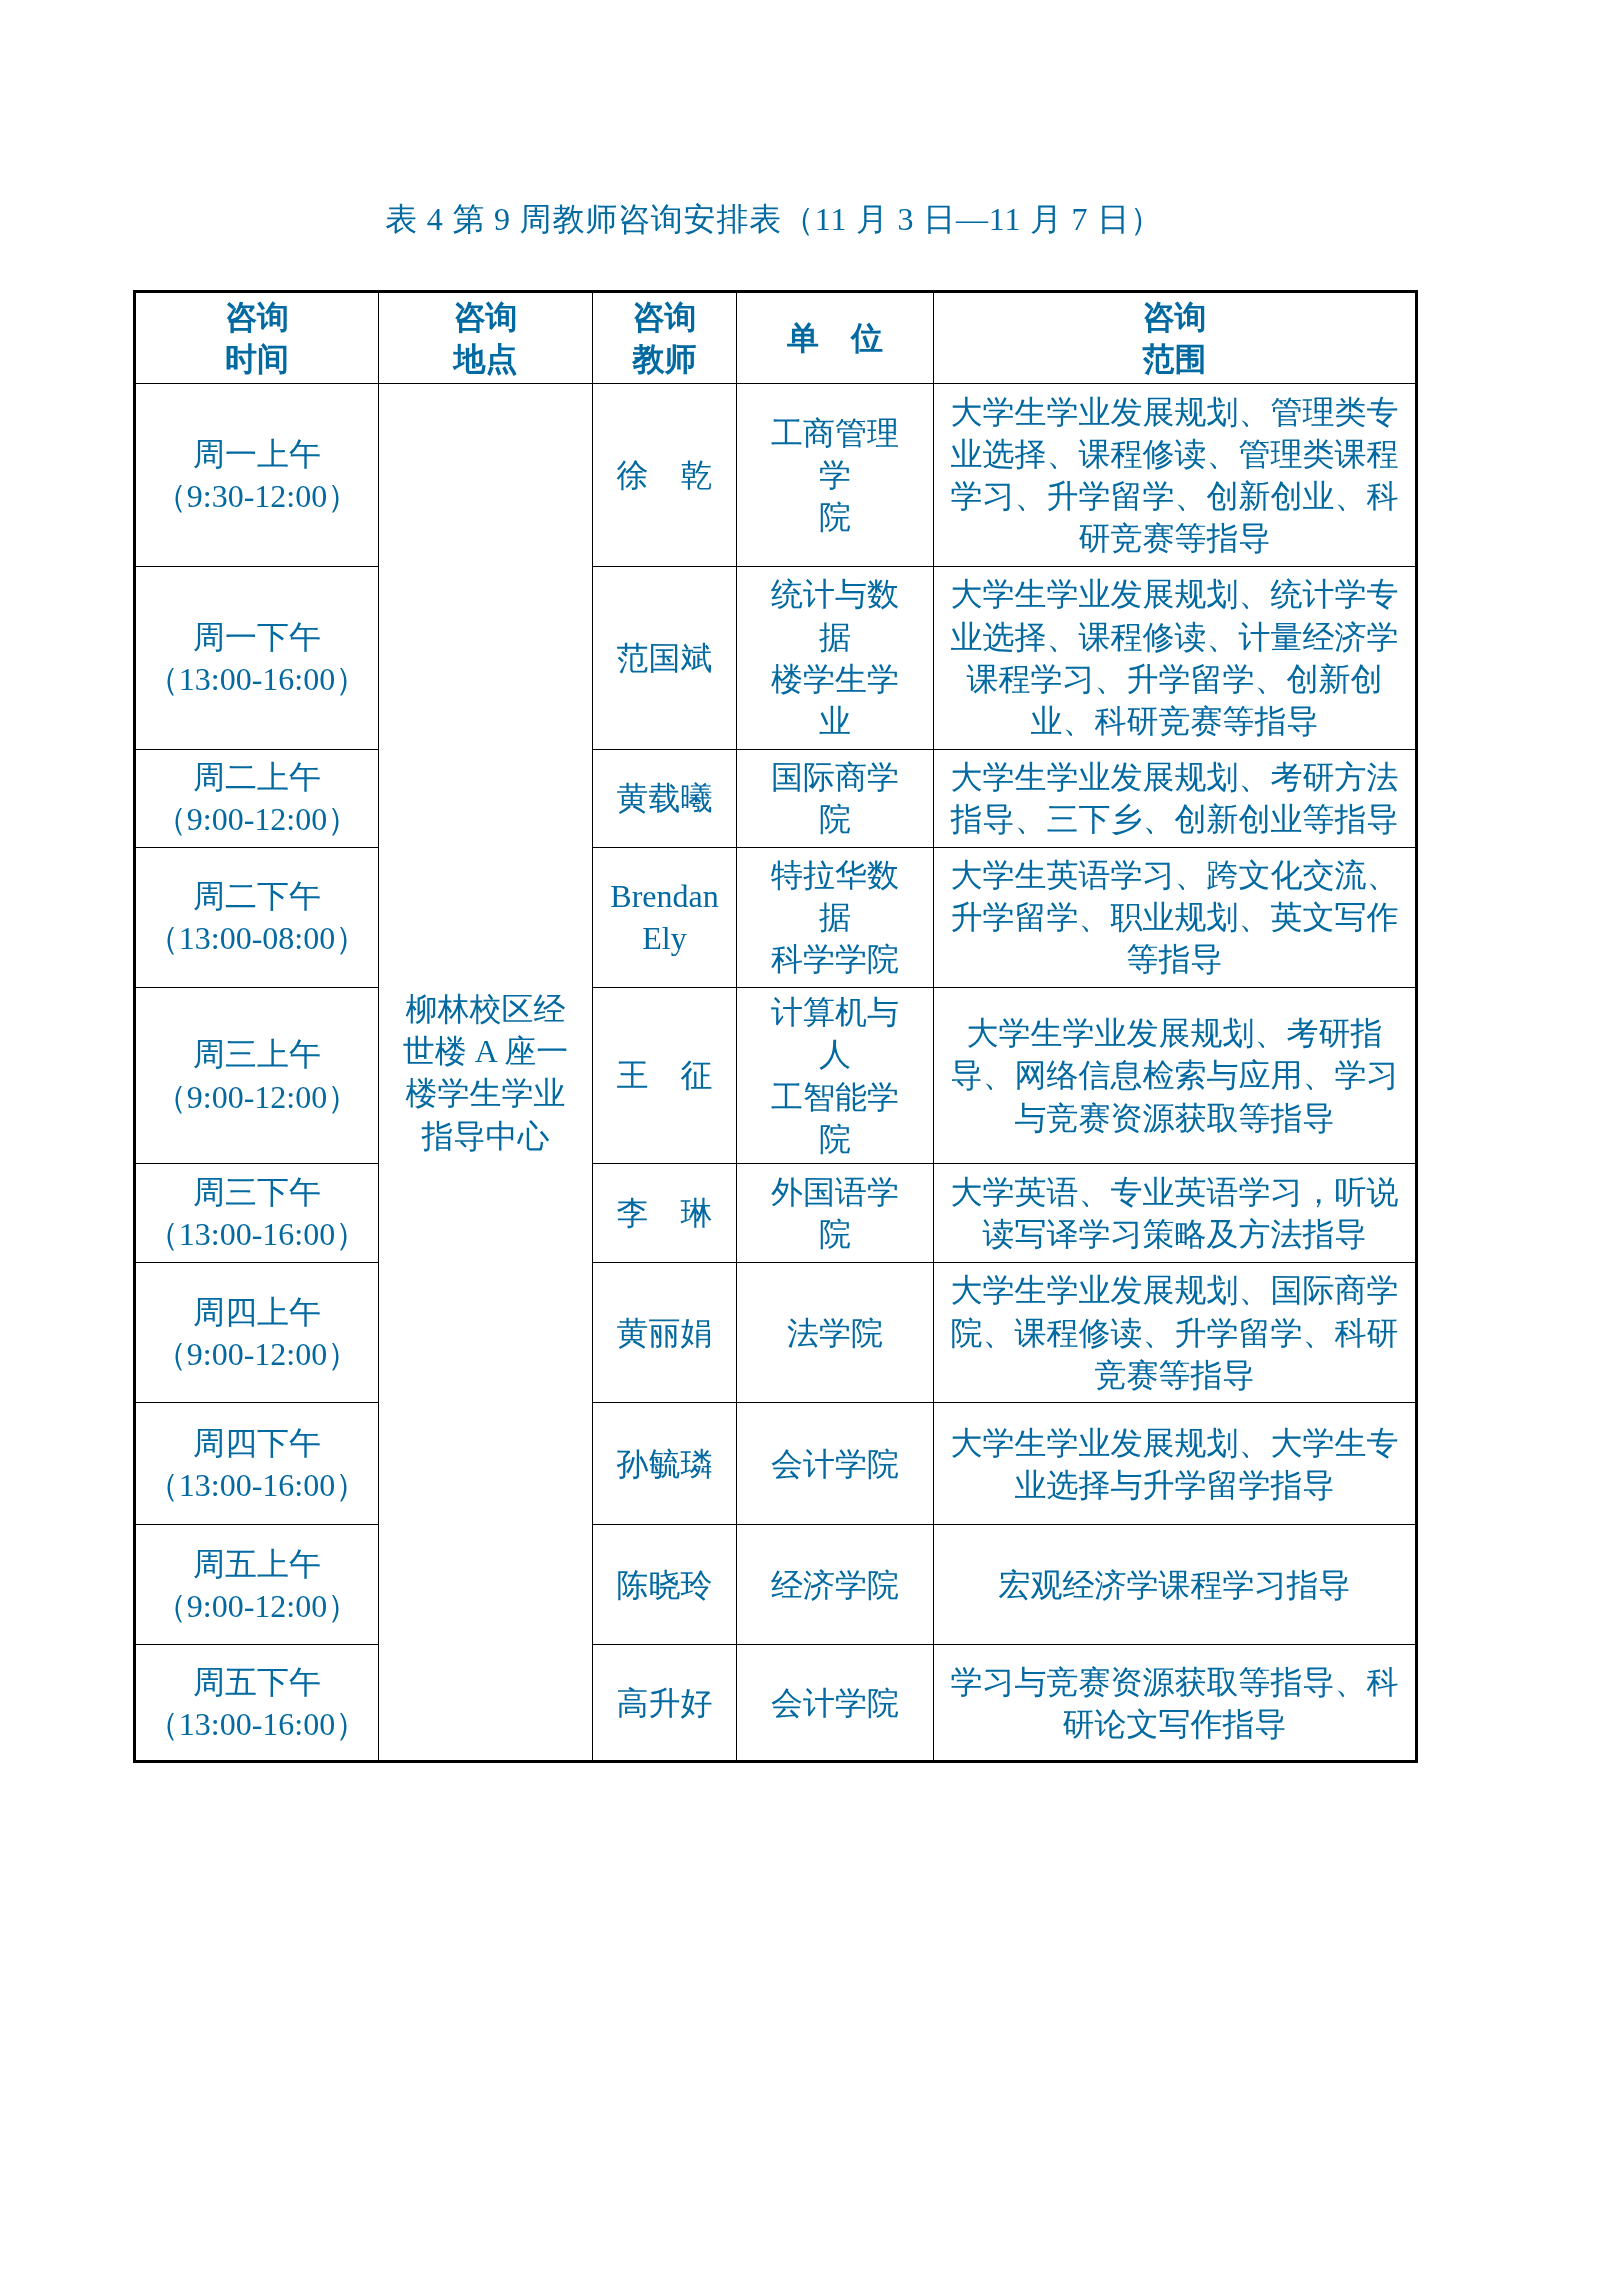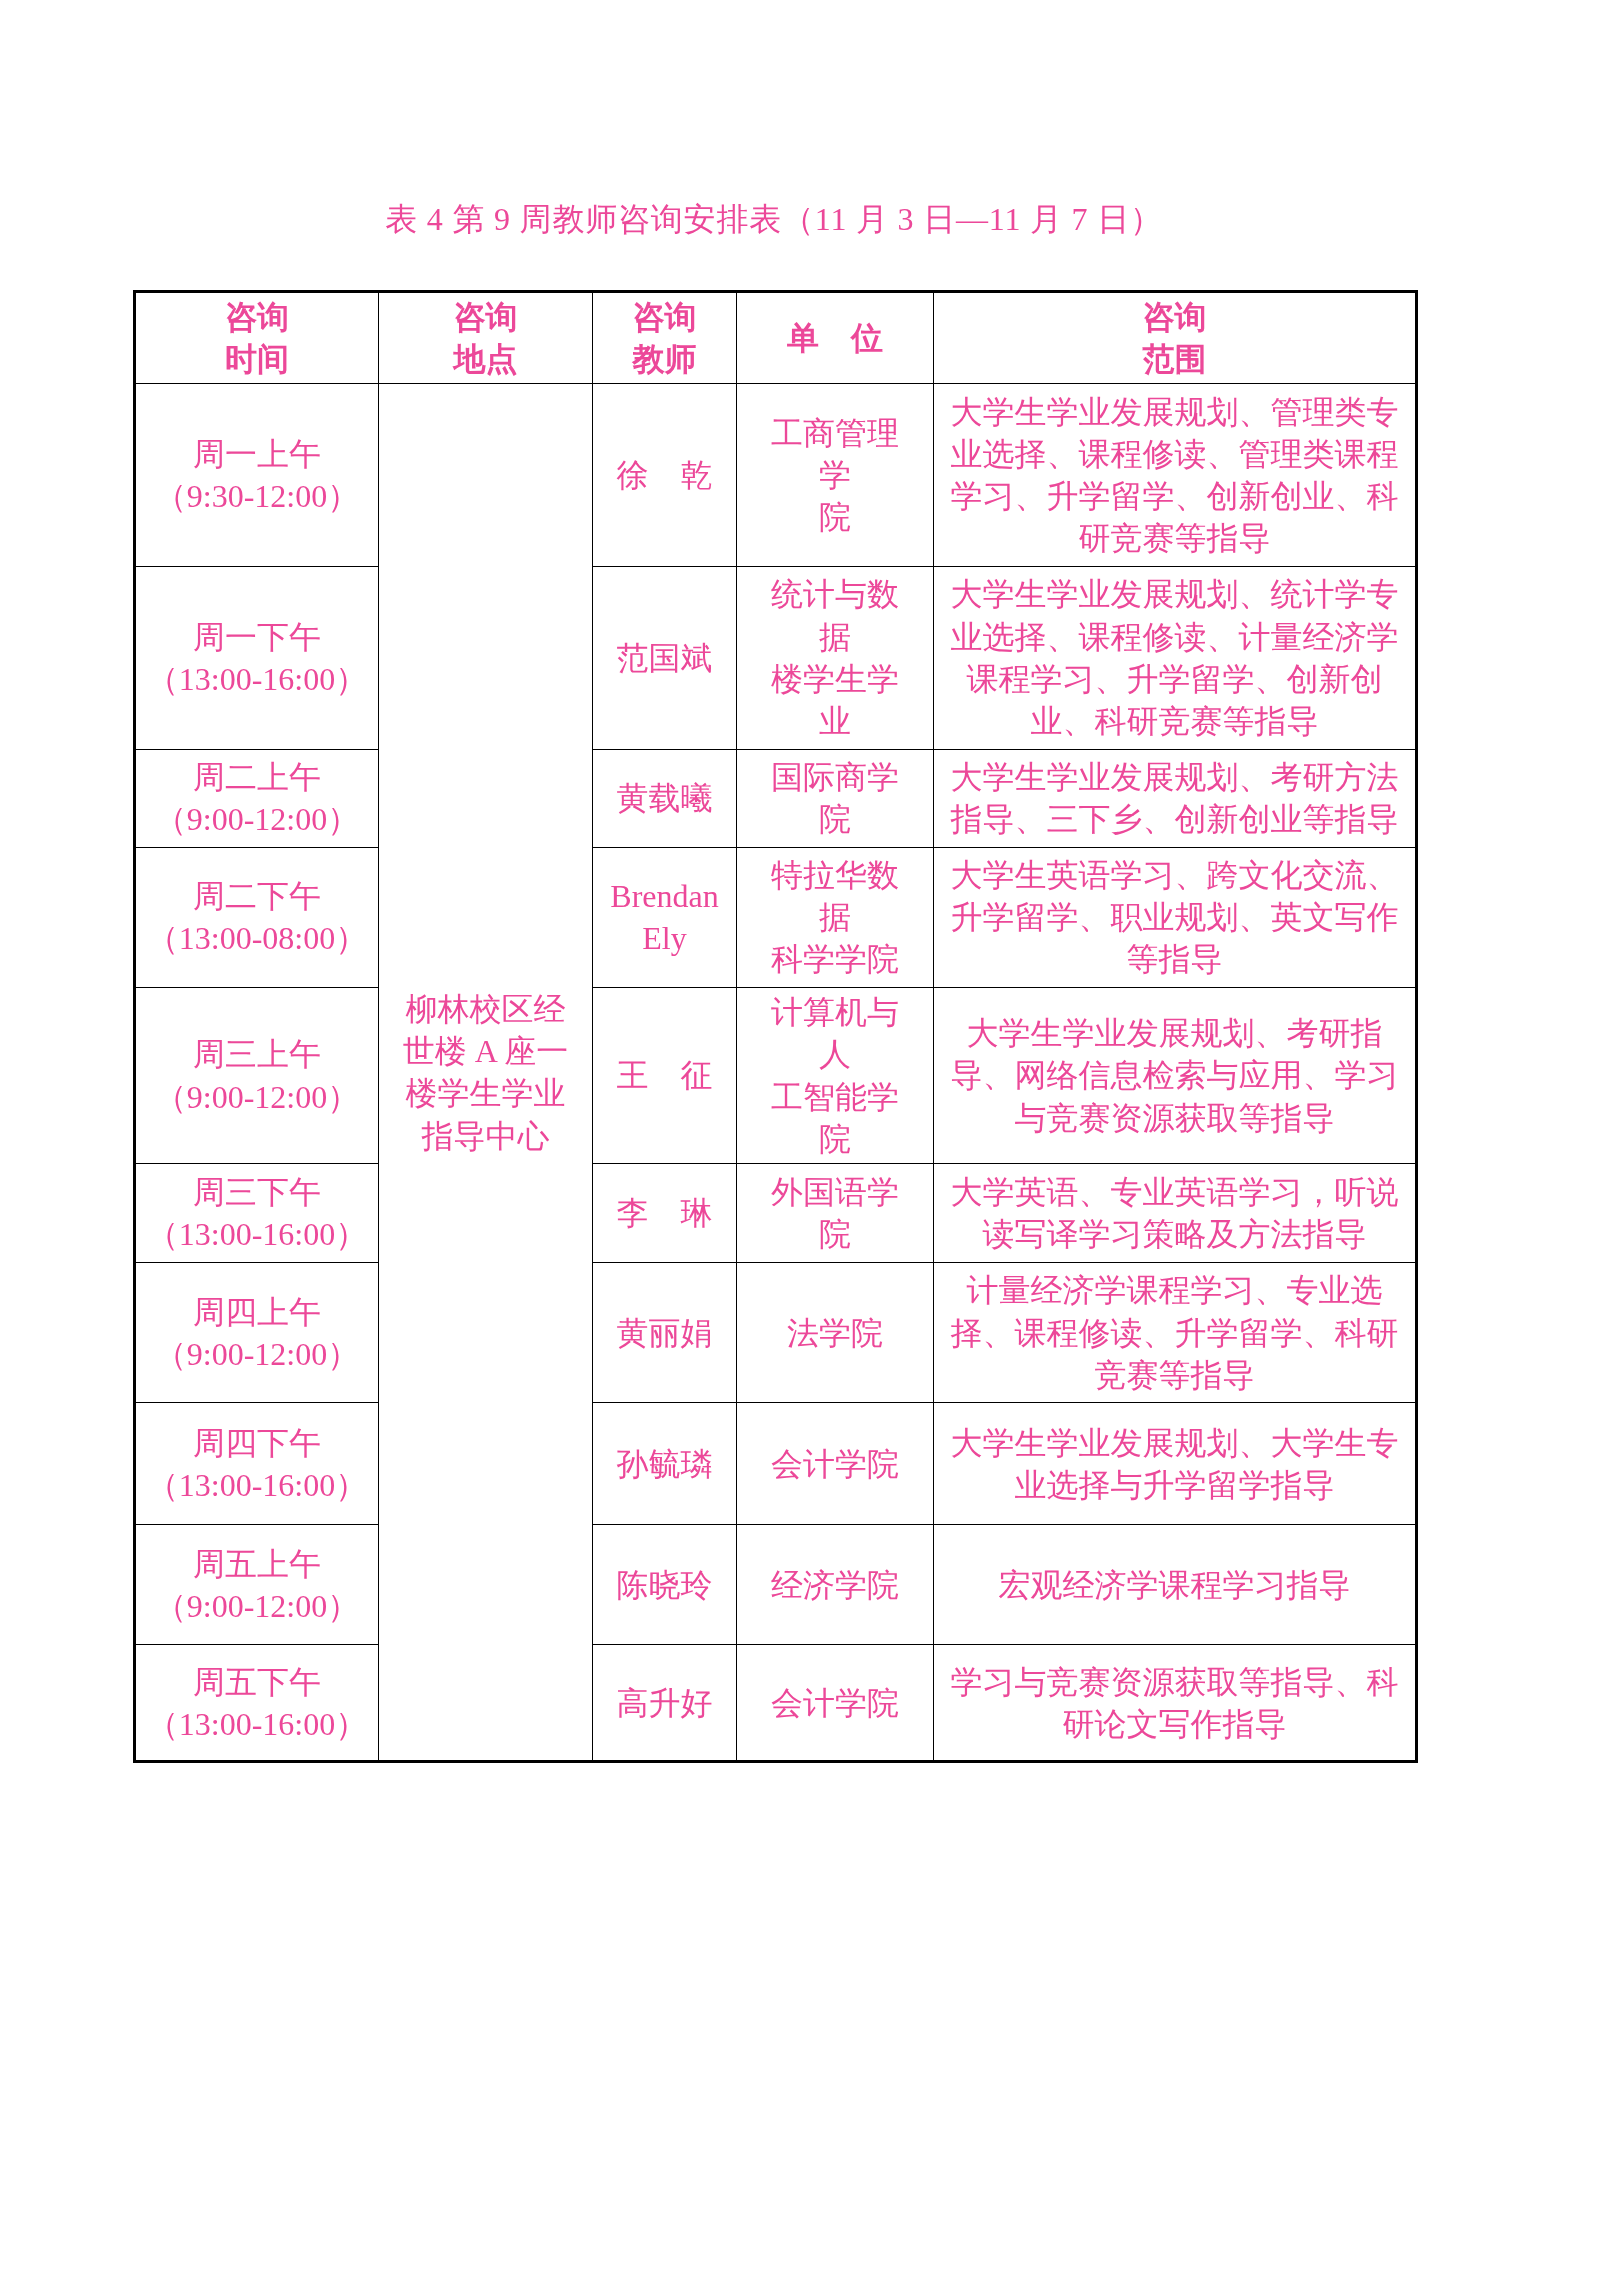--- a/index.html
+++ b/index.html
@@ -1,20 +1,20 @@
 <!DOCTYPE html>
 <html style="font-size:12.6px"><head>
 <meta charset="utf-8">
 <style>
   html, body { margin: 0; padding: 0; background: #ffffff; }
   .page {
     width: 1616px;
     height: 2284px;
     background: #ffffff;
-    color: #ec4899;
+    color: #0369a1;
     font-family: "Liberation Serif", "DejaVu Serif", serif;
     box-sizing: border-box;
     padding-top: 199px;
     overflow: hidden;
   }
   .doc-title {
     width: 1282px;
     margin: 0 0 49px 133px;
     text-align: center;
     font-size: 32px;
@@ -127,21 +127,21 @@
 （13:00-16:00）</td>
         <td class="teacher-cell">李　琳</td>
         <td class="unit-cell">外国语学院</td>
         <td class="scope-cell">大学英语、专业英语学习，听说读写译学习策略及方法指导</td>
       </tr>
       <tr style="height:140px">
         <td class="time-cell">周四上午
 （9:00-12:00）</td>
         <td class="teacher-cell">黄丽娟</td>
         <td class="unit-cell">法学院</td>
-        <td class="scope-cell">计量经济学课程学习、专业选择、课程修读、升学留学、科研竞赛等指导</td>
+        <td class="scope-cell">大学生学业发展规划、国际商学院、课程修读、升学留学、科研竞赛等指导</td>
       </tr>
       <tr style="height:122px">
         <td class="time-cell">周四下午
 （13:00-16:00）</td>
         <td class="teacher-cell">孙毓璘</td>
         <td class="unit-cell">会计学院</td>
         <td class="scope-cell">大学生学业发展规划、大学生专业选择与升学留学指导</td>
       </tr>
       <tr style="height:120px">
         <td class="time-cell">周五上午

